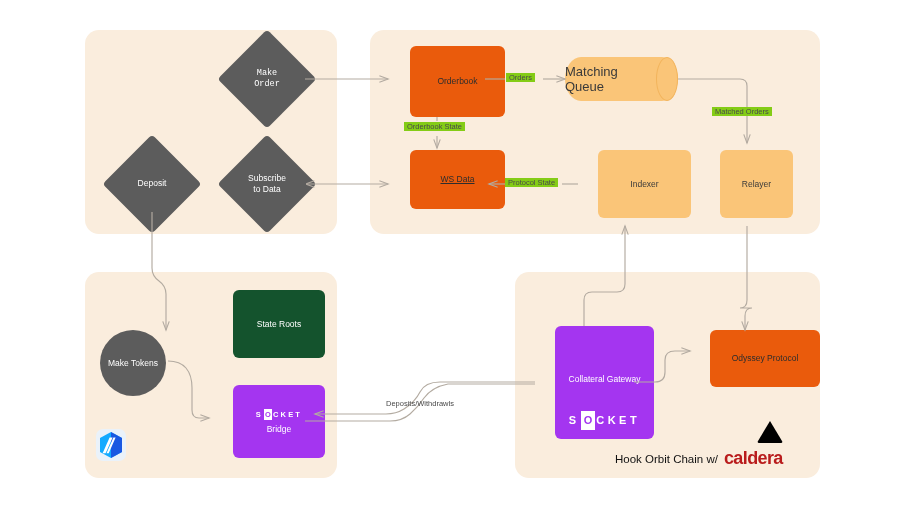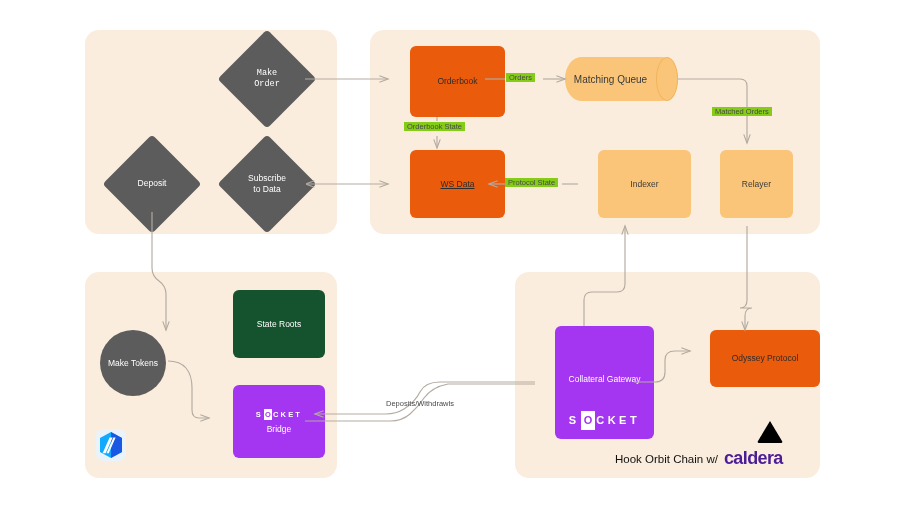--- a/index.html
+++ b/index.html
@@ -120,21 +120,21 @@
     box-sizing: border-box;
   }
   .cylinder .cyl-label {
     position: absolute;
     inset: 0;
     display: flex;
     align-items: center;
     justify-content: center;
     padding-right: 22px;
     box-sizing: border-box;
-    font-size: 10px;
+    font-size: 13px;
     color: #3a3a3a;
     z-index: 3;
   }
 
   
   .edge-label {
     position: absolute;
     font-size: 7.5px;
     color: #4a4a4a;
     background: #84cc16;
@@ -194,21 +194,21 @@
     z-index: 5;
   }
   #caldera-brand .hook-text {
     font-size: 11.5px;
     color: #111111;
     margin-right: 6px;
   }
   #caldera-brand .cal-word {
     font-size: 18px;
     font-weight: 700;
-    color: #4c1d95;
+    color: #b91c1c;
     letter-spacing: -0.6px;
   }
   #caldera-mark {
     position: absolute;
     left: 748px;
     top: 420px;
     z-index: 5;
   }
 
   
@@ -302,21 +302,21 @@
   </div>
 
   <div class="cylinder" style="left:565px; top:57px; width:113px; height:44px;">
     <div class="cyl-body"></div>
     <div class="cyl-cap"></div>
     <div class="cyl-label">
       <span>Matching Queue</span>
     </div>
   </div>
 
-  <div class="node box orange" style="left:390px; top:150px; width:95px; height:68px;text-decoration:underline;">
+  <div class="node box orange" style="left:390px; top:150px; width:95px; height:59px;text-decoration:underline;">
     <span>WS Data</span>
   </div>
 
   <div class="node box lightorange" style="left:578px; top:150px; width:93px; height:68px;">
     <span>Indexer</span>
   </div>
 
   <div class="node box lightorange" style="left:700px; top:150px; width:73px; height:68px;">
     <span>Relayer</span>
   </div>

